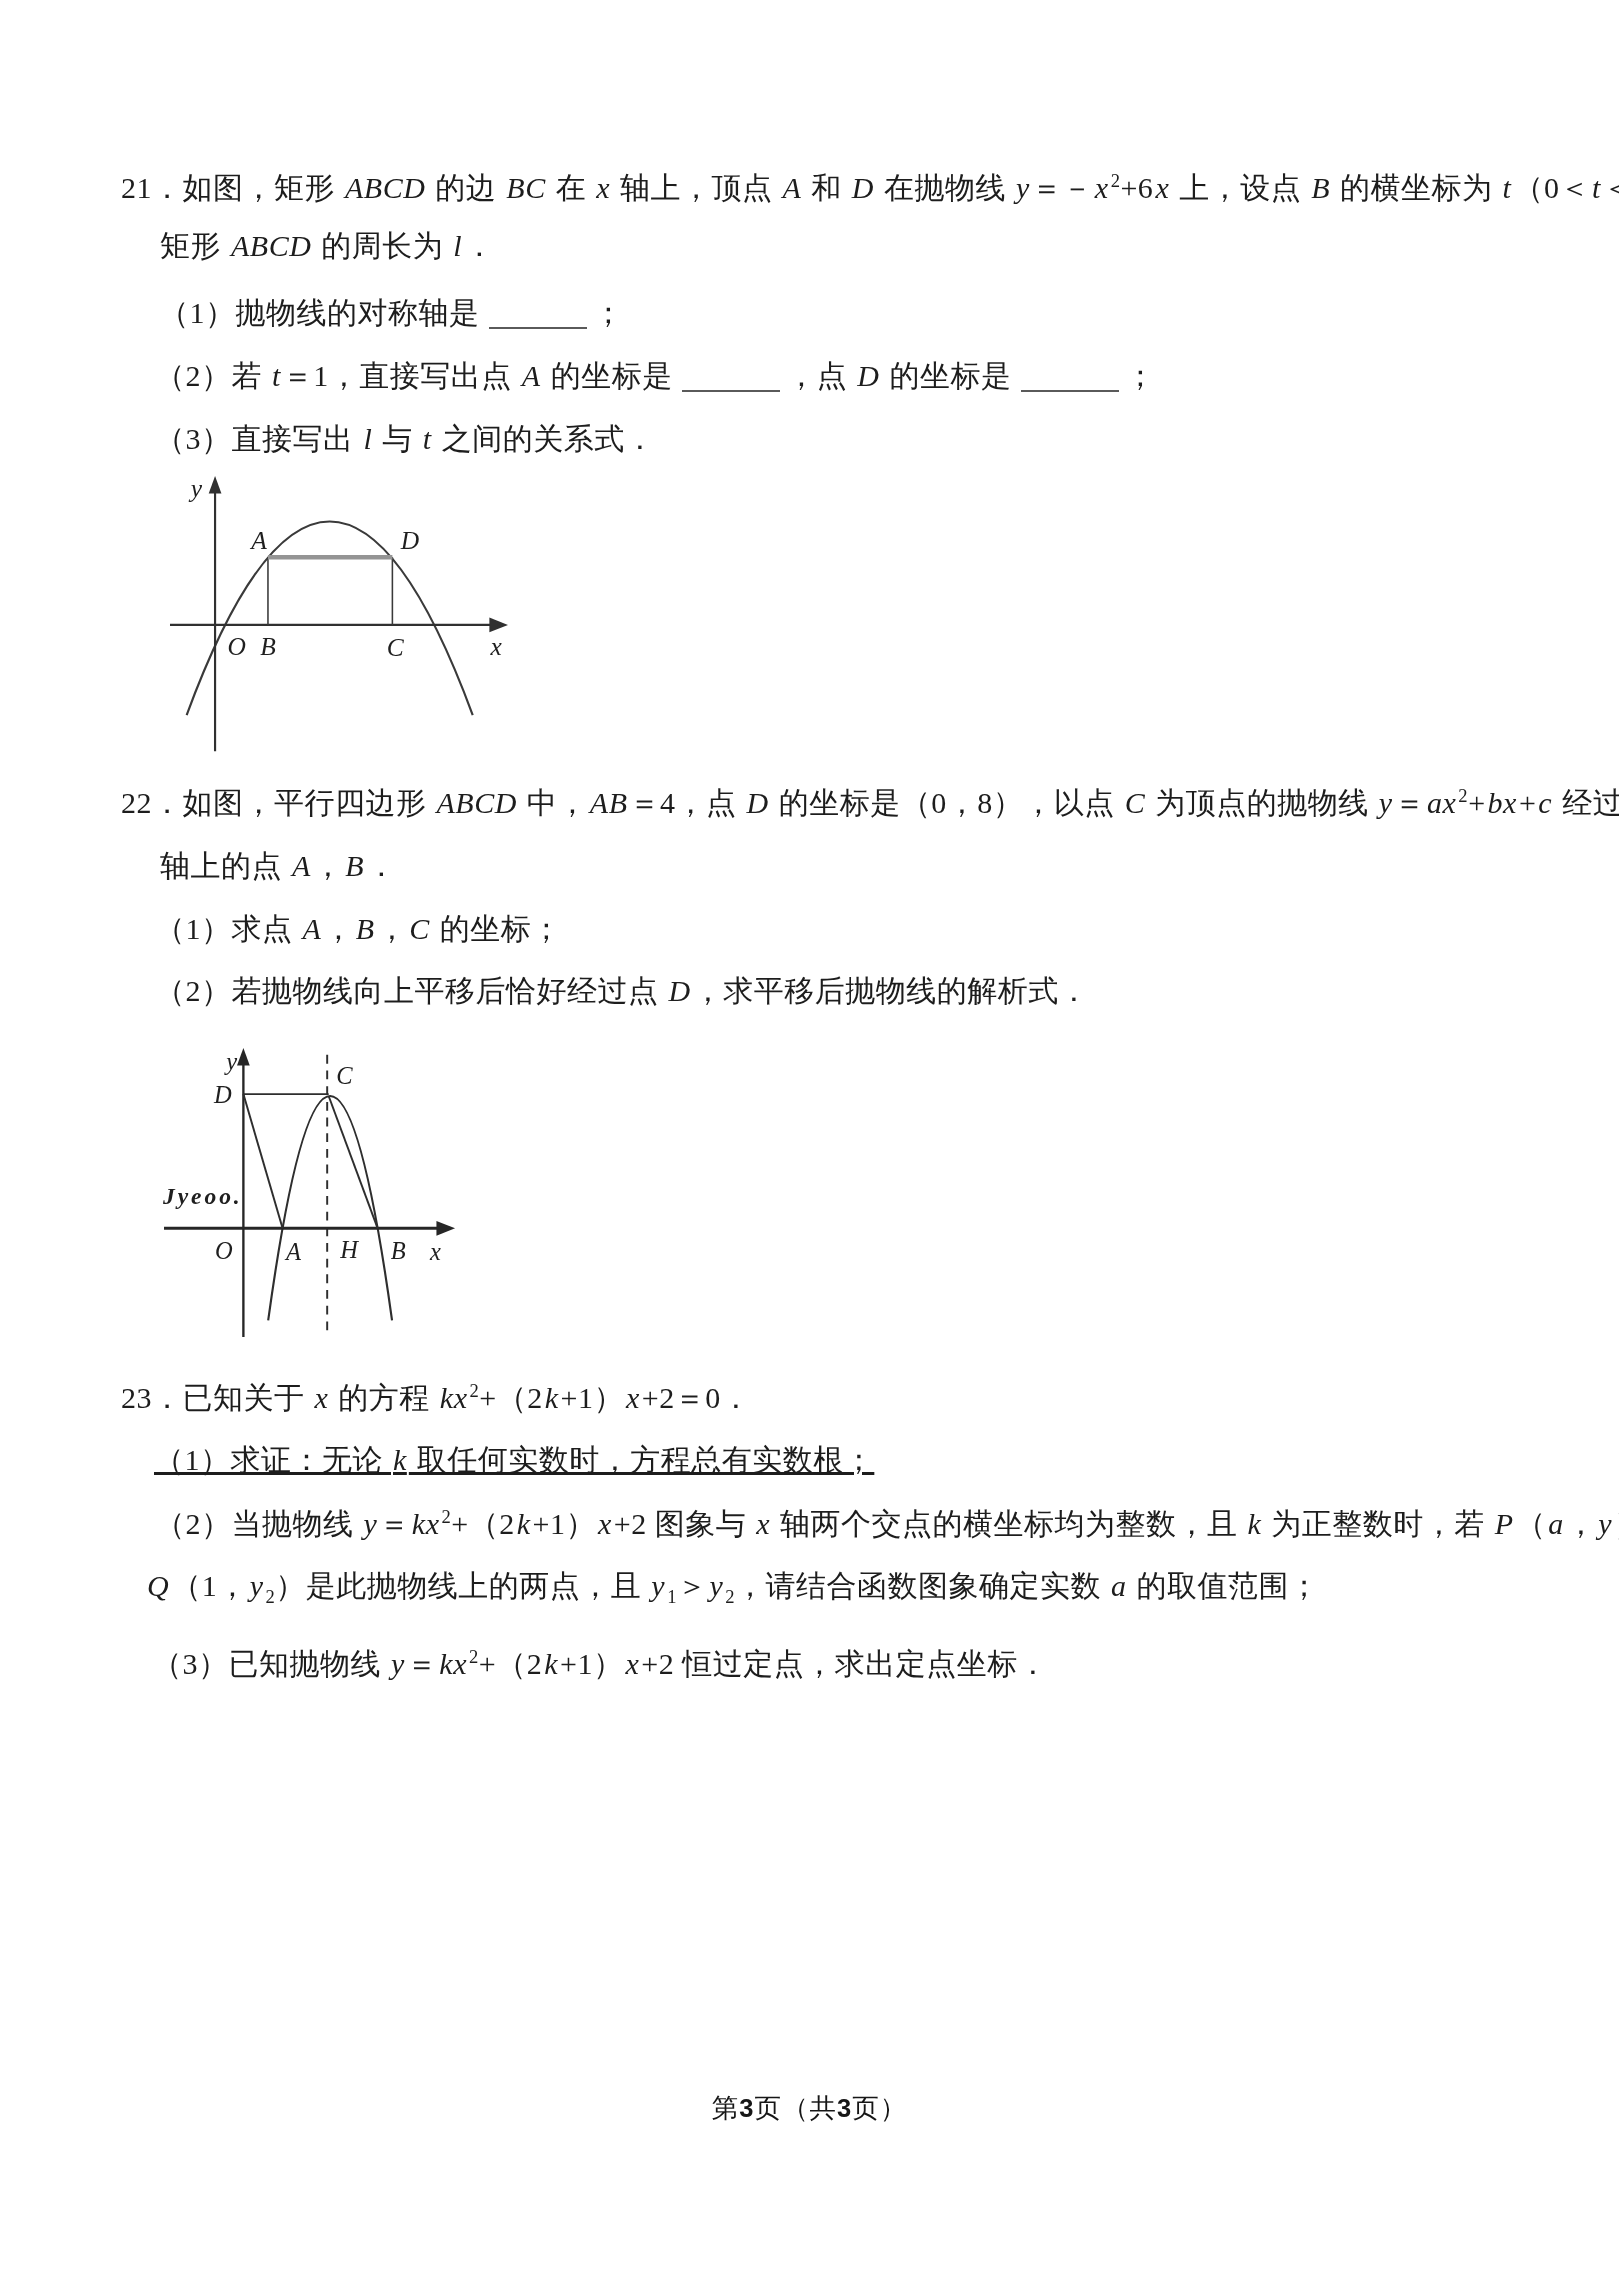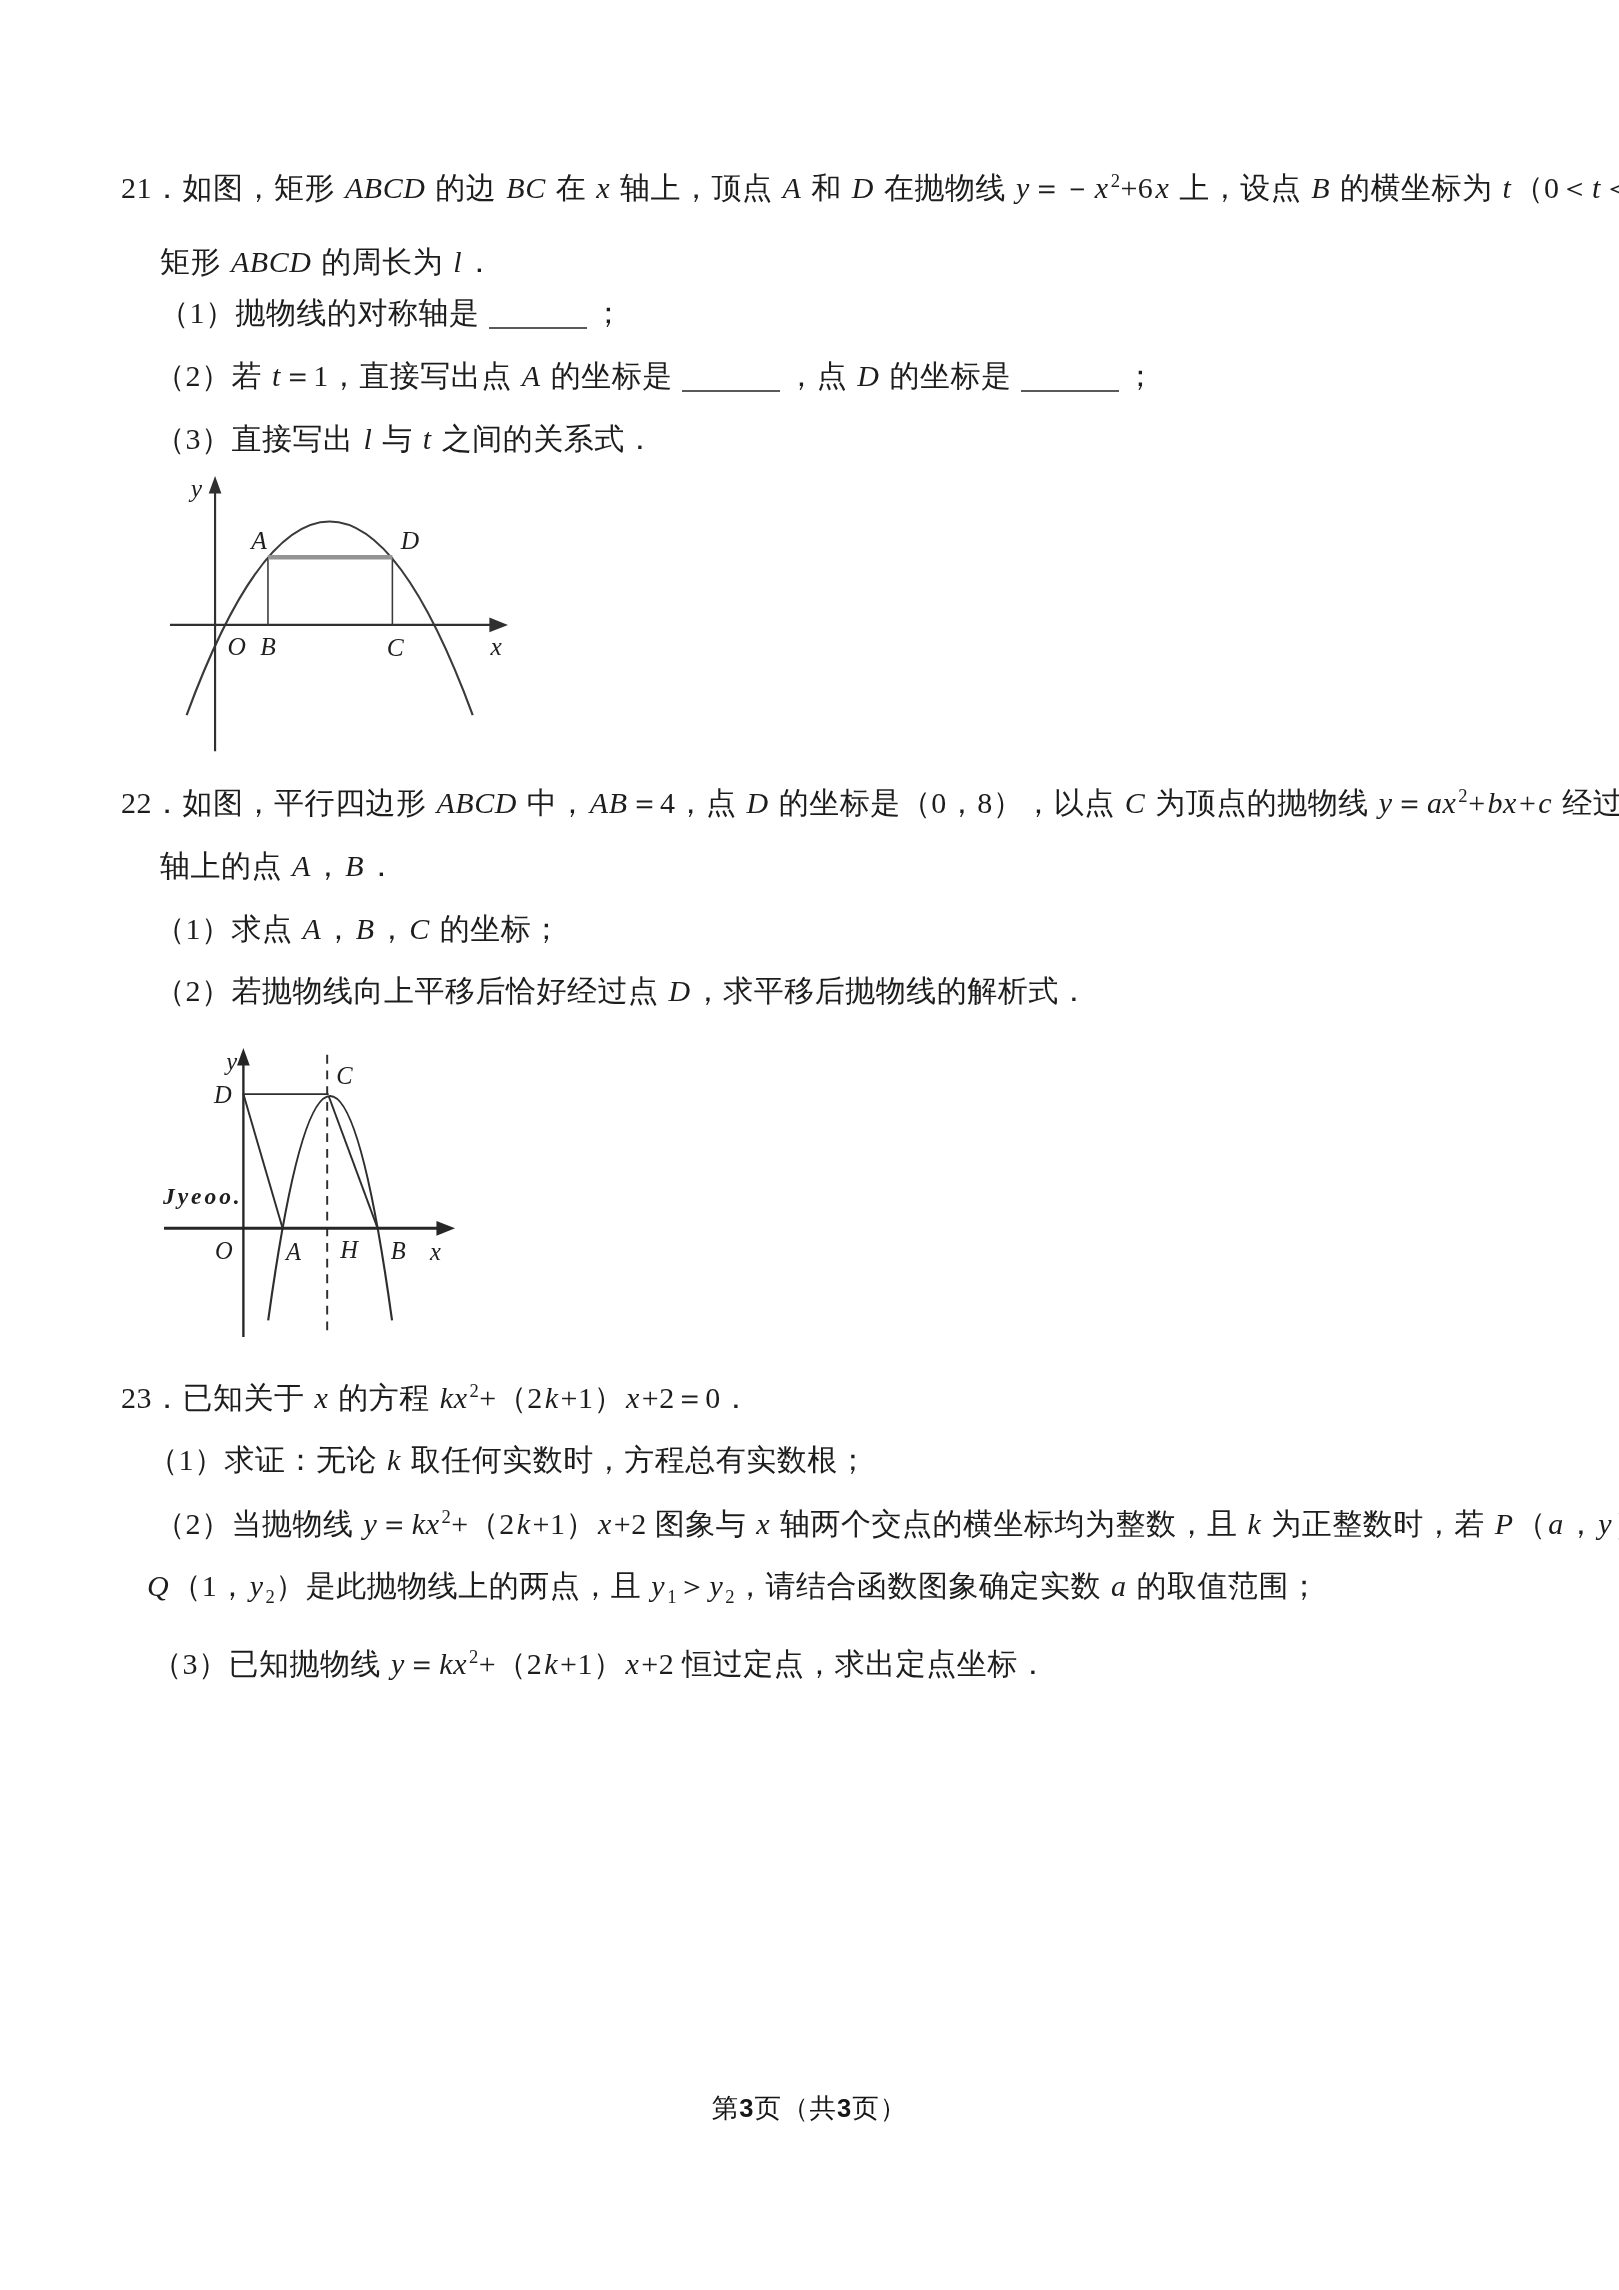--- a/index.html
+++ b/index.html
@@ -38,21 +38,21 @@
     font-size:26.5px;color:#161616;letter-spacing:1px;
   }
   .footer b{font-family:"Liberation Sans","DejaVu Sans",sans-serif;font-size:25.5px;}
 </style>
 </head>
 <body>
 
 <div class="page">
 
   <div class="line" style="left:121px;top:167px;">21．如图，矩形 <i>ABCD</i> 的边 <i>BC</i> 在 <i>x</i> 轴上，顶点 <i>A</i> 和 <i>D</i> 在抛物线 <i>y</i>＝－<i>x</i><sup>2</sup>+6<i>x</i> 上，设点 <i>B</i> 的横坐标为 <i>t</i>（0＜<i>t</i>＜3），</div>
-  <div class="line" style="left:160px;top:241px;">矩形 <i>ABCD</i> 的周长为 <i>l</i>．</div>
+  <div class="line" style="left:160px;top:225px;">矩形 <i>ABCD</i> 的周长为 <i>l</i>．</div>
   <div class="line" style="left:159px;top:292px;">（1）抛物线的对称轴是<span class="blank"></span>；</div>
   <div class="line" style="left:155px;top:355px;">（2）若 <i>t</i>＝1，直接写出点 <i>A</i> 的坐标是<span class="blank"></span>，点 <i>D</i> 的坐标是<span class="blank"></span>；</div>
   <div class="line" style="left:155px;top:418px;text-align:right;">（3）直接写出 <i>l</i> 与 <i>t</i> 之间的关系式．</div>
 
   <svg class="diag diag1" style="left:157px;top:475px;" width="363" height="289" viewBox="0 0 370 295">
     <path d="M 30 245 Q 176 -150 322 245" fill="none" stroke="#3a3a3a" stroke-width="2.2"></path>
     <line x1="59" y1="8" x2="59" y2="282" stroke="#303030" stroke-width="2.2"></line>
     <polygon points="59,1 52.5,19 65.5,19" fill="#303030"></polygon>
     <line x1="13" y1="153" x2="347" y2="153" stroke="#303030" stroke-width="2.4"></line>
     <polygon points="358,153 339,145.5 339,160.5" fill="#303030"></polygon>
@@ -88,21 +88,21 @@
     <text class="lbl" x="67" y="57" text-anchor="middle">D</text>
     <text class="lbl" x="191" y="38" text-anchor="middle">C</text>
     <text class="lbl" x="68" y="216" text-anchor="middle">O</text>
     <text class="lbl" x="139" y="217" text-anchor="middle">A</text>
     <text class="lbl" x="196" y="215" text-anchor="middle">H</text>
     <text class="lbl" x="246" y="216" text-anchor="middle">B</text>
     <text class="lbl" x="284" y="217" text-anchor="middle">x</text>
   </svg>
 
   <div class="line" style="left:121px;top:1377px;">23．已知关于 <i>x</i> 的方程 <i>kx</i><sup>2</sup>+（2<i>k</i>+1）<i>x</i>+2＝0．</div>
-  <div class="line" style="left:148px;top:1439px;">（1）求证：无论 <i>k</i> 取任何实数时，方程总有实数根；</div>
+  <div class="line" style="left:154px;top:1439px;text-decoration:underline;">（1）求证：无论 <i>k</i> 取任何实数时，方程总有实数根；</div>
   <div class="line" style="left:155px;top:1503px;">（2）当抛物线 <i>y</i>＝<i>kx</i><sup>2</sup>+（2<i>k</i>+1）<i>x</i>+2 图象与 <i>x</i> 轴两个交点的横坐标均为整数，且 <i>k</i> 为正整数时，若 <i>P</i>（<i>a</i>，<i>y</i>），</div>
   <div class="line" style="left:145px;top:1565px;"><i>Q</i>（1，<i>y</i><sub>2</sub>）是此抛物线上的两点，且 <i>y</i><sub>1</sub>＞<i>y</i><sub>2</sub>，请结合函数图象确定实数 <i>a</i> 的取值范围；</div>
   <div class="line" style="left:152px;top:1627px;margin-top:16px;">（3）已知抛物线 <i>y</i>＝<i>kx</i><sup>2</sup>+（2<i>k</i>+1）<i>x</i>+2 恒过定点，求出定点坐标．</div>
 
   <div class="footer">第<b>3</b>页（共<b>3</b>页）</div>
 
 </div>
 
 
 </body></html>

